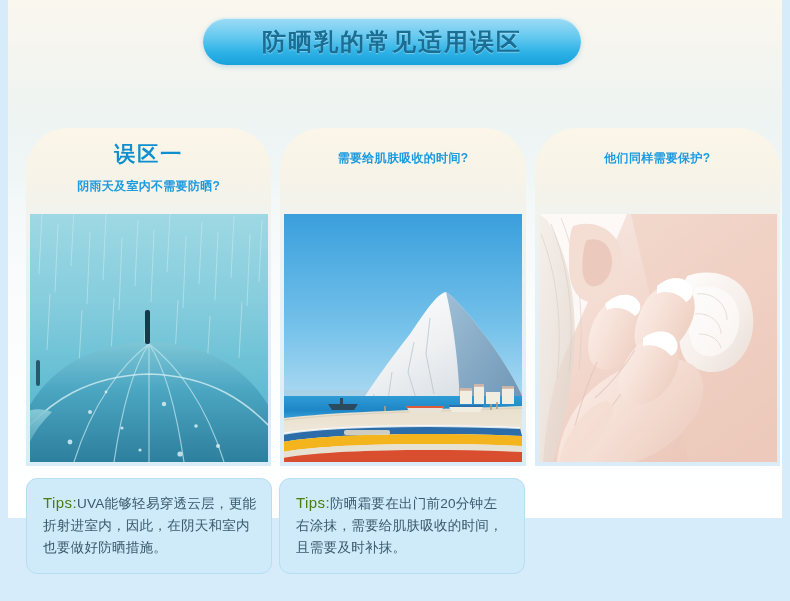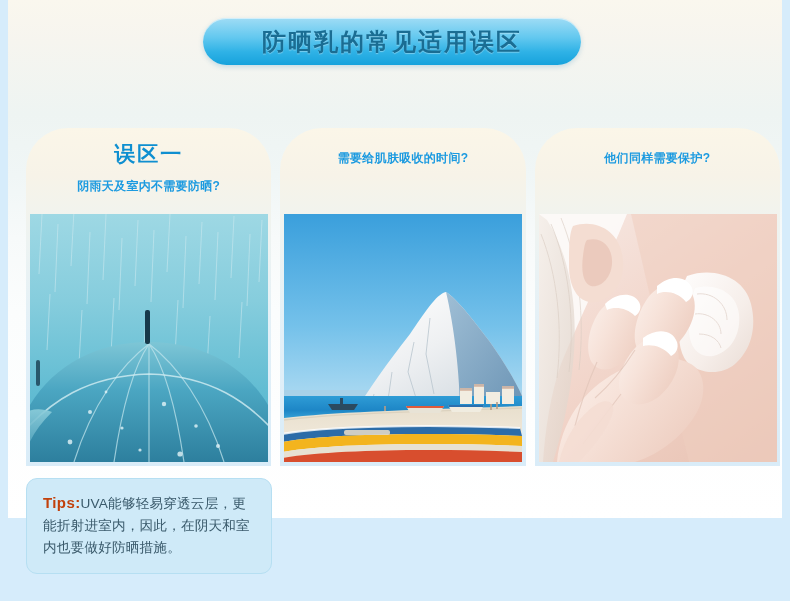--- a/index.html
+++ b/index.html
@@ -140,22 +140,22 @@
     padding: 13px 14px 10px 16px;
   }
   .tip-text {
     font-size: 13.6px;
     line-height: 22px;
     color: #3a5a6b;
     letter-spacing: 0.2px;
     word-break: break-all;
   }
   .tip-label {
-    color: #c2410c;
-    font-weight: bold;
+    color: #4d7c0f;
+    font-weight: normal;
     font-size: 15px;
     letter-spacing: 0.4px;
   }
 </style>
 </head>
 <body>
 
 <div id="page">
   <div id="page-surface">
 
@@ -427,18 +427,21 @@
       </div>
 
     </div>
 
     <div id="tips-row">
 
       <div class="tip-box">
         <div class="tip-text"><span class="tip-label">Tips:</span><span>UVA能够轻易穿透云层，更能折射进室内，因此，在阴天和室内也要做好防晒措施。</span></div>
       </div>
 
+      <div class="tip-box">
+        <div class="tip-text"><span class="tip-label">Tips:</span><span>防晒霜要在出门前20分钟左右涂抹，需要给肌肤吸收的时间，且需要及时补抹。</span></div>
+      </div>
 
 
     </div>
 
   </div>
 </div>
 
 </body></html>

